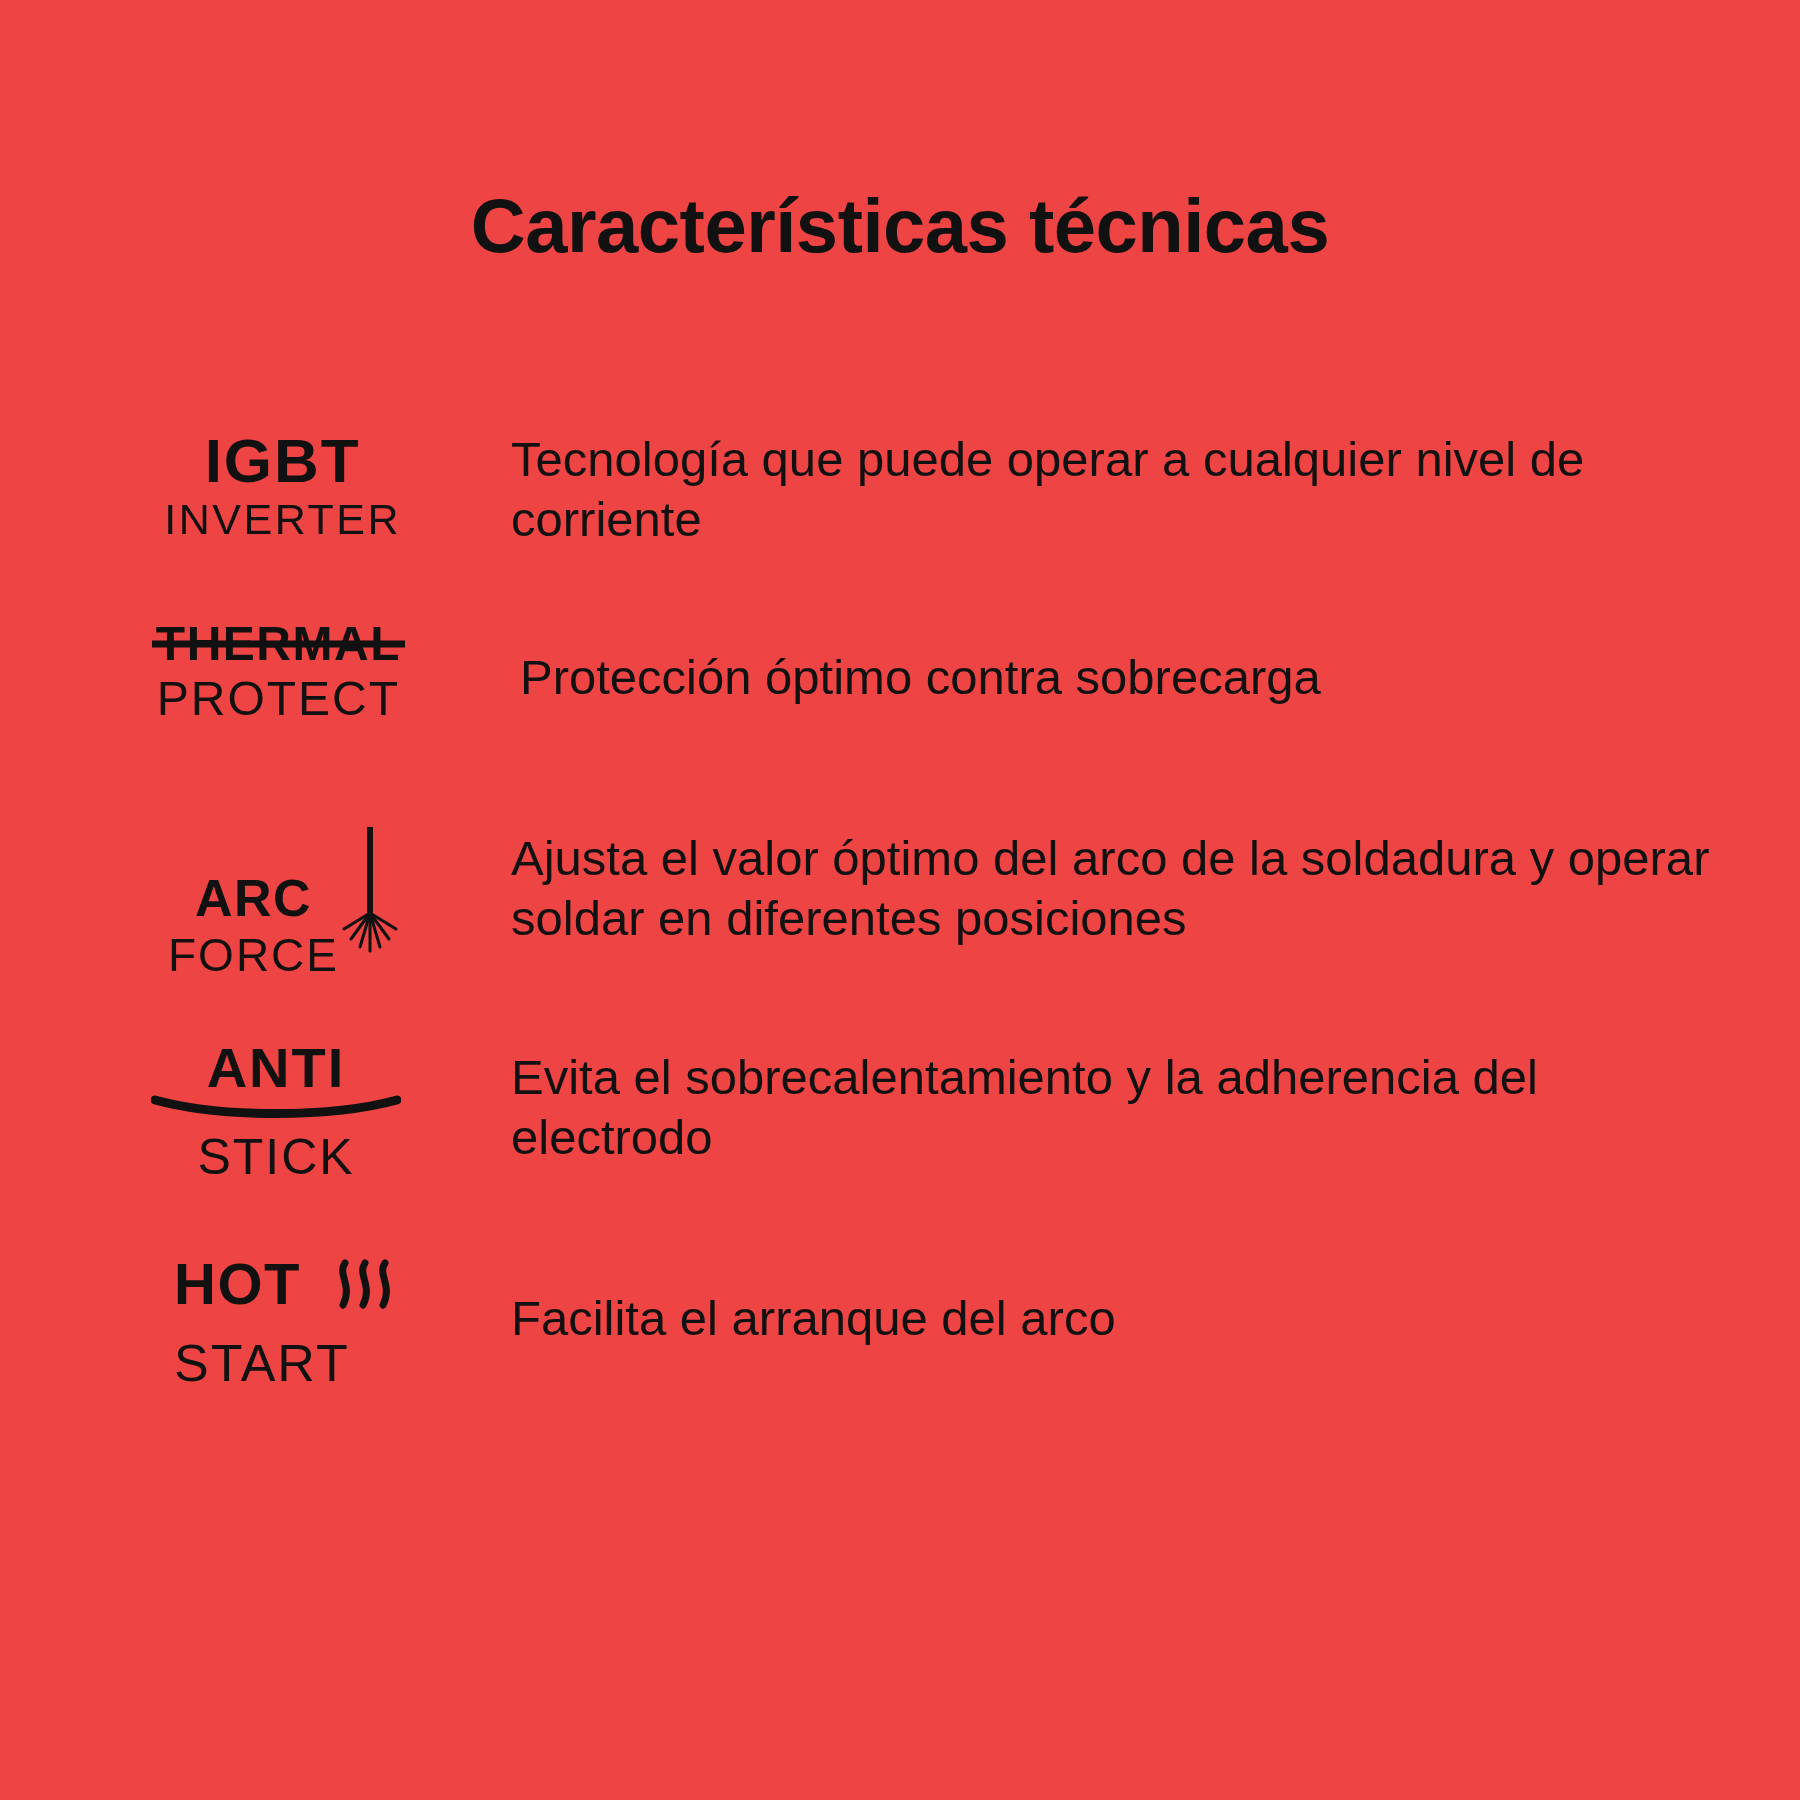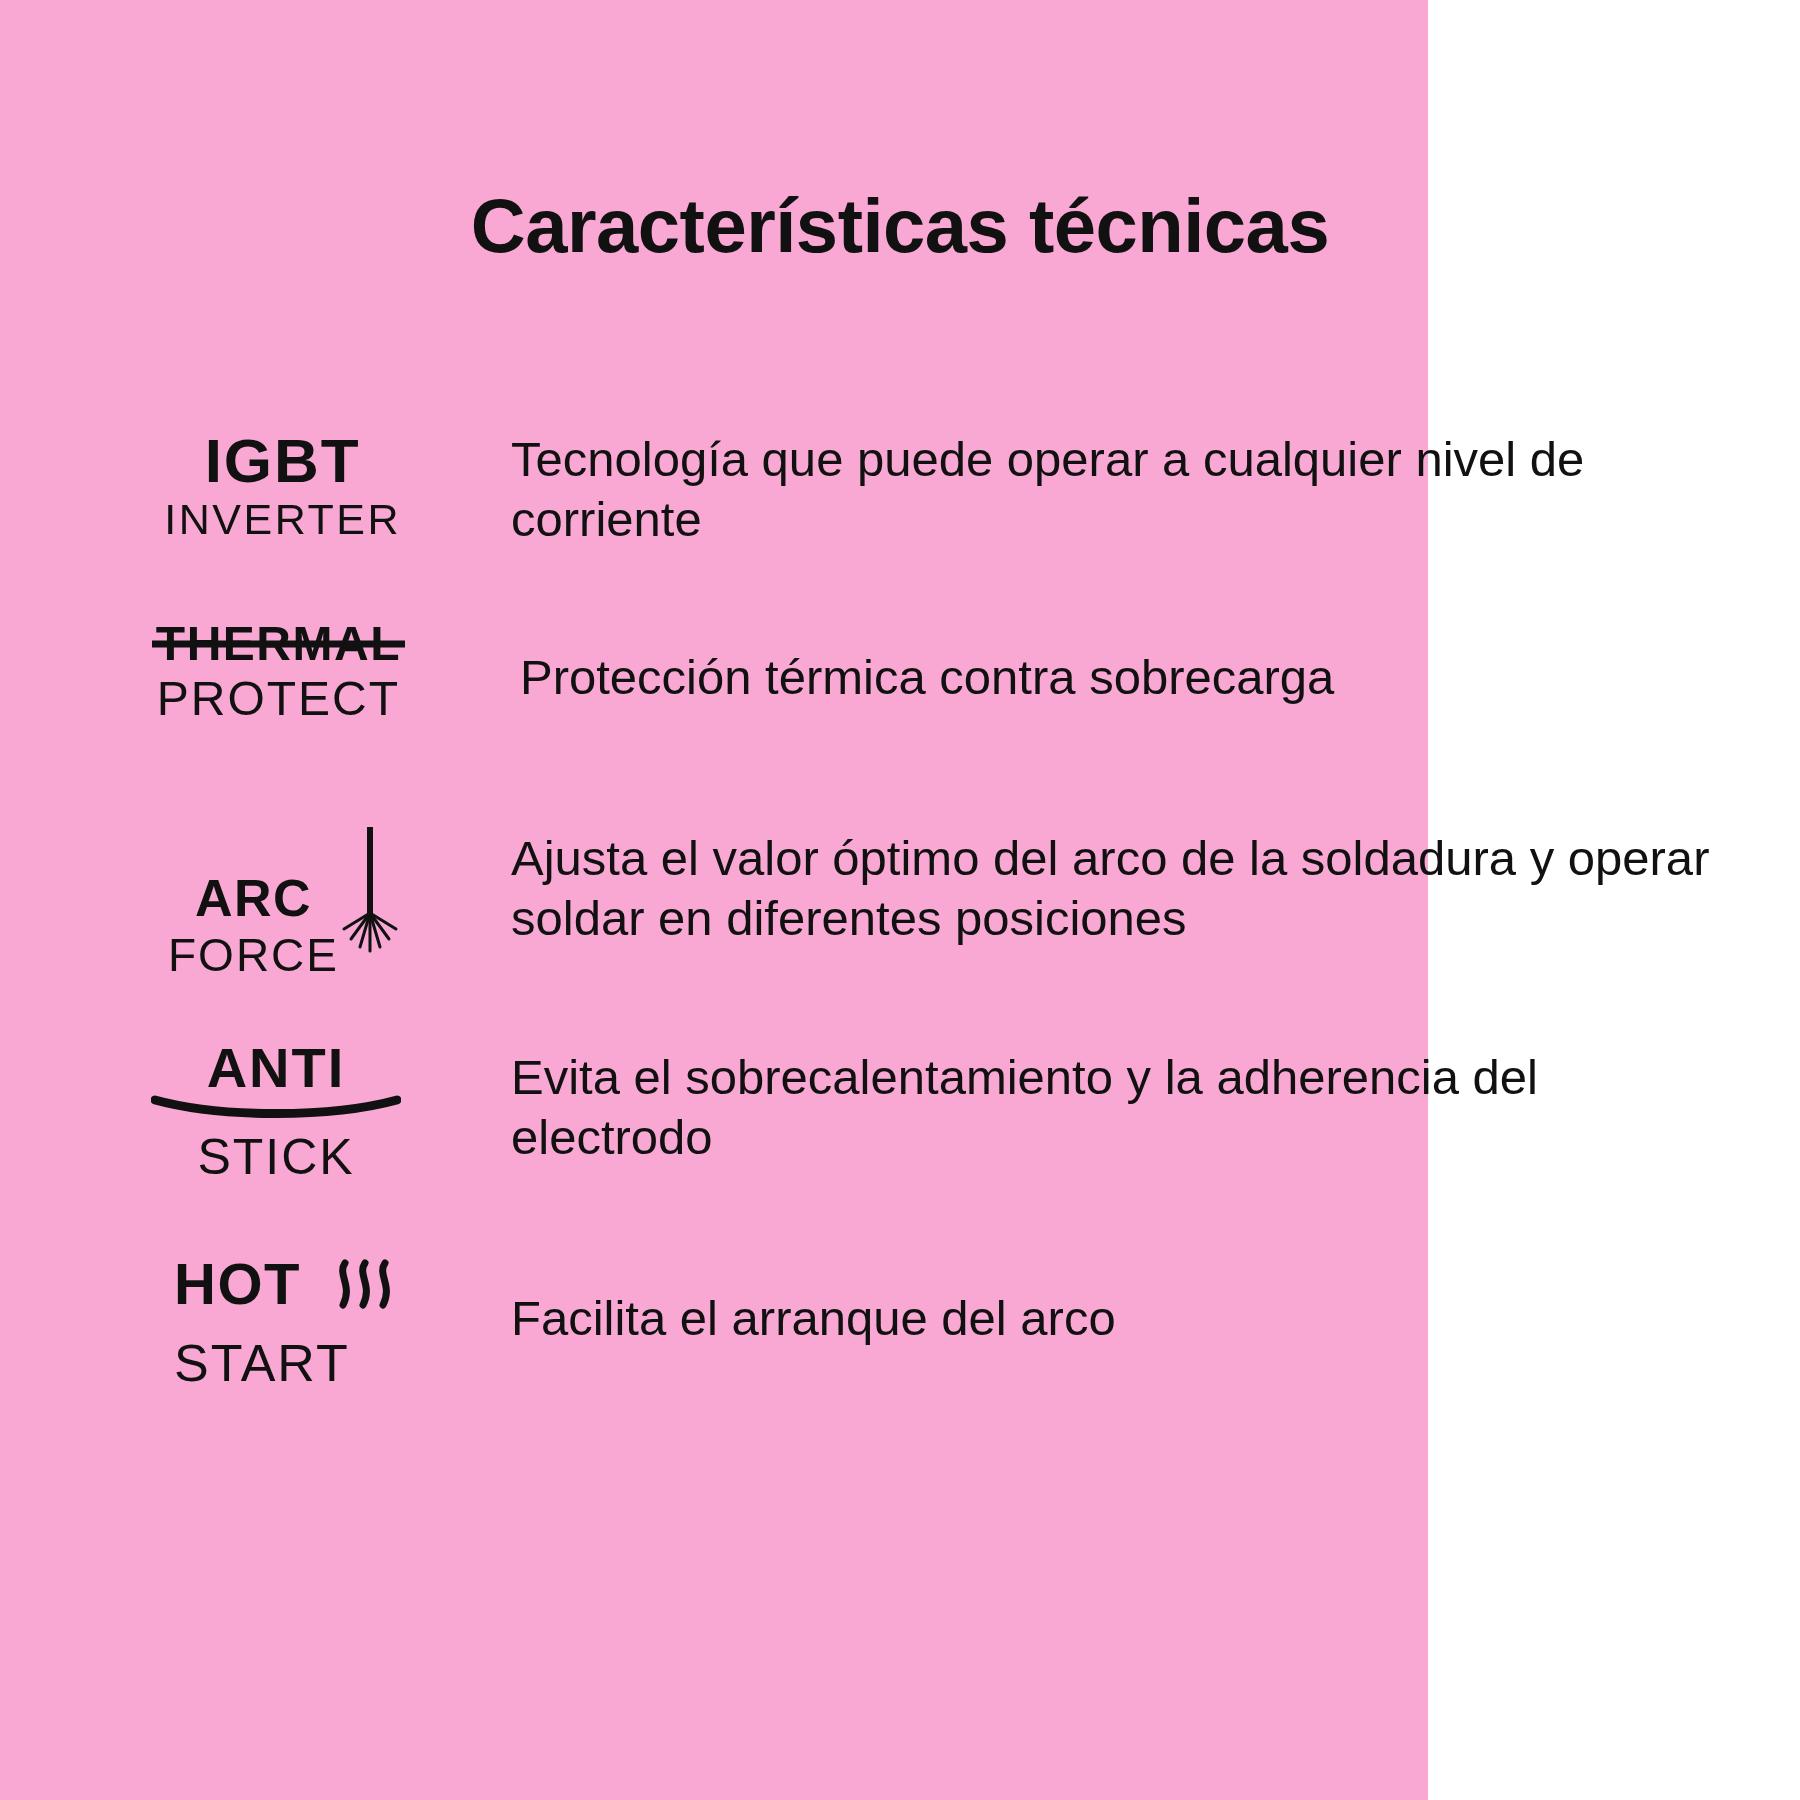--- a/index.html
+++ b/index.html
@@ -9,24 +9,24 @@
   }
   body {
     width: 1800px;
     height: 1800px;
     font-family: "Liberation Sans", sans-serif;
     color: #111111;
     -webkit-font-smoothing: antialiased;
   }
   .page {
     position: relative;
-    width: 1428px;
+    width: 1800px;
     height: 1800px;
     box-sizing: border-box;
-    background: #f9a8d4;
+    background: #ef4444;
   }
 
   .title {
     position: absolute;
     top: 188px;
     left: 0;
     width: 1800px;
     text-align: center;
     font-size: 76px;
     font-weight: bold;
@@ -221,21 +221,21 @@
       <div class="icon-cell">
         <div class="badge badge-thermal">
           <span class="l1">
             <span>THERMAL</span>
             <span class="strike"></span>
           </span>
           <span class="l2">PROTECT</span>
         </div>
       </div>
       <div class="desc-cell" style="padding-top:28px;">
-        <div class="desc">Protección térmica contra sobrecarga</div>
+        <div class="desc">Protección óptimo contra sobrecarga</div>
       </div>
     </div>
 
     <div class="feature-row" style="min-height:215px;">
       <div class="icon-cell">
         <div class="badge badge-arc">
           <span class="l1">ARC</span>
           <span class="l2">FORCE</span>
           <svg class="arc-spark" viewBox="0 0 62 128">
             <rect x="28" y="0" width="6" height="86" fill="#111111"></rect>

